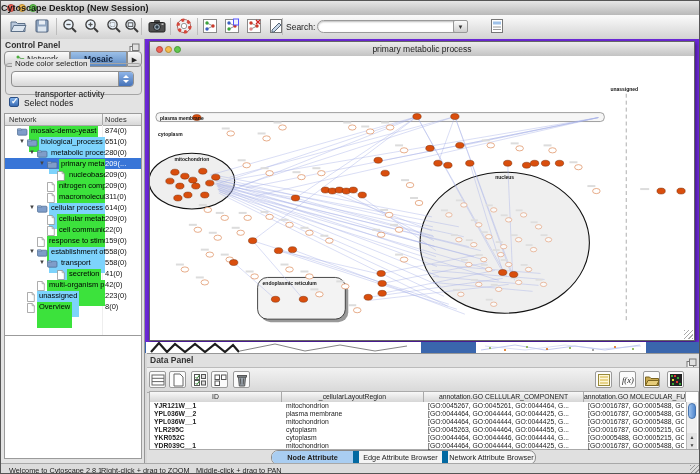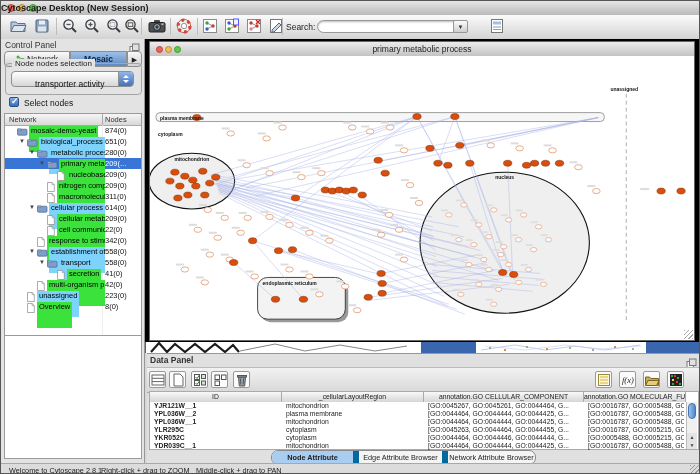--- a/index.html
+++ b/index.html
@@ -21,34 +21,34 @@
   .search-label{position:absolute;left:285px;top:7px;font-size:8.5px;color:#222;}
   .search-field{position:absolute;left:316px;top:5px;width:128px;height:11px;border:1px solid #9a9a9a;
     border-radius:7px;font-size:8px;padding:0 8px;background:#fff;box-shadow:inset 0 1px 2px #bbb;outline:none;}
   .search-drop{position:absolute;left:452px;top:5px;width:15px;height:13px;box-sizing:border-box;
     background:linear-gradient(#fcfcfc,#cfcfcf);border:1px solid #979797;border-radius:2px;
     font-size:6px;color:#333;text-align:center;line-height:12px;}
   
   .control-panel{position:absolute;left:0;top:38px;width:144px;height:424px;background:#e3e3e3;
     border-right:1px solid #979797;box-sizing:border-box;}
   .cp-header{position:absolute;left:0;top:0;width:100%;height:12px;}
-  .cp-title{position:absolute;left:4px;top:1px;font-size:8.5px;font-weight:normal;color:#333;}
+  .cp-title{position:absolute;left:4px;top:1px;font-size:8.5px;font-weight:bold;color:#333;}
   .float-ic{position:absolute;right:4px;top:1px;width:11px;height:11px;}
   .cp-tabs{position:absolute;left:3px;top:12px;width:138px;height:16px;}
   .cp-tab{position:absolute;top:0;height:16px;box-sizing:border-box;border:1px solid #8f8f8f;
     font-size:8.5px;color:#222;text-align:center;line-height:15px;}
   .cp-tab.network{left:0;width:66px;background:linear-gradient(#fafafa,#d2d2d2);border-radius:4px 0 0 4px;}
   .cp-tab.mosaic{left:66px;width:57px;background:linear-gradient(#9cc0e8,#5e8ac2);font-weight:bold;color:#10233f;}
   .cp-tab.arrow{left:123px;width:15px;background:linear-gradient(#fafafa,#d2d2d2);border-radius:0 4px 4px 0;font-size:7px;}
   .net-ic{display:inline-block;vertical-align:-2px;margin-right:2px;}
   .groupbox{position:absolute;left:4px;top:24px;width:135px;height:30px;border:1px solid #a5a5a5;border-radius:4px;}
   .gb-label{position:absolute;left:6px;top:-5px;background:#e3e3e3;padding:0 3px;font-size:8px;color:#222;}
   .dropdown{position:absolute;left:5px;top:7px;width:123px;height:16px;box-sizing:border-box;
     border:1px solid #8f8f8f;border-radius:4px;background:linear-gradient(#fff,#d6d6d6);}
-  .dd-text{position:absolute;left:9px;top:7px;font-size:8.5px;color:#111;padding-left:14px;}
+  .dd-text{position:absolute;left:9px;top:17px;font-size:8.5px;color:#111;padding-left:14px;}
   .dd-step{position:absolute;right:0;top:0;width:14px;height:14px;border-radius:0 3px 3px 0;
     background:linear-gradient(#8fb5e8,#4572b8);border-left:1px solid #8f8f8f;}
   .dd-step:before{content:"";position:absolute;left:4px;top:3px;border-left:3px solid transparent;
     border-right:3px solid transparent;border-bottom:3.5px solid #fff;}
   .dd-step:after{content:"";position:absolute;left:4px;bottom:3px;border-left:3px solid transparent;
     border-right:3px solid transparent;border-top:3.5px solid #fff;}
   .cb-row{position:absolute;left:8px;top:58px;height:12px;}
   .checkbox{position:absolute;left:0;top:0;width:10px;height:10px;border-radius:2px;
     background:linear-gradient(#7fb0ea,#3a6cb4);border:1px solid #2a4f86;box-sizing:border-box;}
   .checkbox:before{content:"✓";position:absolute;left:1px;top:-2px;color:#fff;font-size:9px;font-weight:bold;}
@@ -66,21 +66,21 @@
   .tarrow{position:absolute;top:2px;font-size:6px;color:#444;line-height:7px;}
   .ticon{position:absolute;top:1.5px;}
   .chip{position:absolute;top:0.5px;height:26px;line-height:9.5px;padding:0 2px;color:#000;}
   .chip.g{background:#3ce23c;}
   .chip.r{background:#7dd3fc;}
   .tnum{position:absolute;left:100px;top:1px;color:#111;}
   .trow.sel .tnum{color:#fff;}
   .birdseye{position:absolute;left:3px;top:296px;width:138px;height:124px;background:#fff;
     border:1px solid #9b9b9b;box-sizing:border-box;}
   
-  .desktop{position:absolute;left:144px;top:38px;width:556px;height:314px;background:#000000;}
+  .desktop{position:absolute;left:144px;top:38px;width:556px;height:314px;background:#6d28d9;}
   .net-window{position:absolute;left:4px;top:2px;width:546px;height:300px;background:#fff;
     border:1px solid #666;box-sizing:border-box;box-shadow:1px 2px 4px rgba(0,0,0,.45);}
   .nw-titlebar{position:absolute;left:0;top:0;width:100%;height:14px;
     background:linear-gradient(#ececec,#c3c3c3);border-bottom:1px solid #8b8b8b;}
   .nw-title{position:absolute;left:0;right:0;top:2px;text-align:center;font-size:8.5px;color:#222;}
   .nw-tl{position:absolute;top:4px;width:7px;height:7px;border-radius:50%;box-sizing:border-box;}
   #net-svg{position:absolute;left:0;top:14px;}
   .win-grip{position:absolute;right:1px;bottom:1px;width:9px;height:9px;
     background:repeating-linear-gradient(135deg,#aaa 0 1px,transparent 1px 3px);}
   .bg-strip{position:absolute;left:0;top:303px;}
@@ -215,21 +215,21 @@
               <line x1="2" y1="7" x2="7" y2="4.5" stroke="#3a7a3a" stroke-width=".8"></line>
               <circle cx="2" cy="2" r="1.5" fill="#4caf3c"></circle>
               <circle cx="7" cy="4.5" r="1.5" fill="#4caf3c"></circle>
               <circle cx="2" cy="7" r="1.5" fill="#4caf3c"></circle>
             </svg></span><span>Network</span>
       </div>
       <div class="cp-tab mosaic">Mosaic</div>
       <div class="cp-tab arrow">▶</div>
     </div>
     <div class="groupbox">
-      <span class="gb-label">Node nodes selection</span>
+      <span class="gb-label">Node color selection</span>
       <div class="dropdown">
         <span class="dd-text">transporter activity</span>
         <span class="dd-step"></span>
       </div>
     </div>
     <div class="cb-row">
       <span class="checkbox"></span>
       <span class="cb-label">Select nodes</span>
     </div>
     <div class="tree">
@@ -323,21 +323,21 @@
               </svg></span>
             <span class="chip g" style="left:52px;max-width:44px;overflow:hidden">cell communicat</span>
             <span class="tnum">22(0)</span>
           </div>
           <div class="trow" style="top:121px">
             <span class="ticon" style="left:32px"><svg width="8" height="10" viewBox="0 0 8 10">
                 <path d="M0.5 0.5h4.6l2.2 2.2v6.8H0.5z" fill="#fff" stroke="#8a8a8a" stroke-width=".7"></path>
                 <path d="M5.1 0.5v2.2h2.2" fill="none" stroke="#8a8a8a" stroke-width=".6"></path>
               </svg></span>
             <span class="chip g" style="left:42px;max-width:54px;overflow:hidden">response to stimulu</span>
-            <span class="tnum">342(0)</span>
+            <span class="tnum">159(0)</span>
           </div>
           <div class="trow" style="top:132px">
             <span class="tarrow" style="left:24px">▼</span>
             <span class="ticon" style="left:32px"><svg width="11" height="9" viewBox="0 0 11 9">
                 <rect x="0.5" y="2.2" width="9.5" height="6" rx="1" fill="#7f9dc9" stroke="#49688f" stroke-width=".7"></rect>
                 <path d="M0.5 3.2v-1.4h3.4l1 1.4z" fill="#a7bddd" stroke="#49688f" stroke-width=".5"></path>
               </svg></span>
             <span class="chip r" style="left:44px;max-width:52px;overflow:hidden">establishment of lo</span>
             <span class="tnum">558(0)</span>
           </div>

